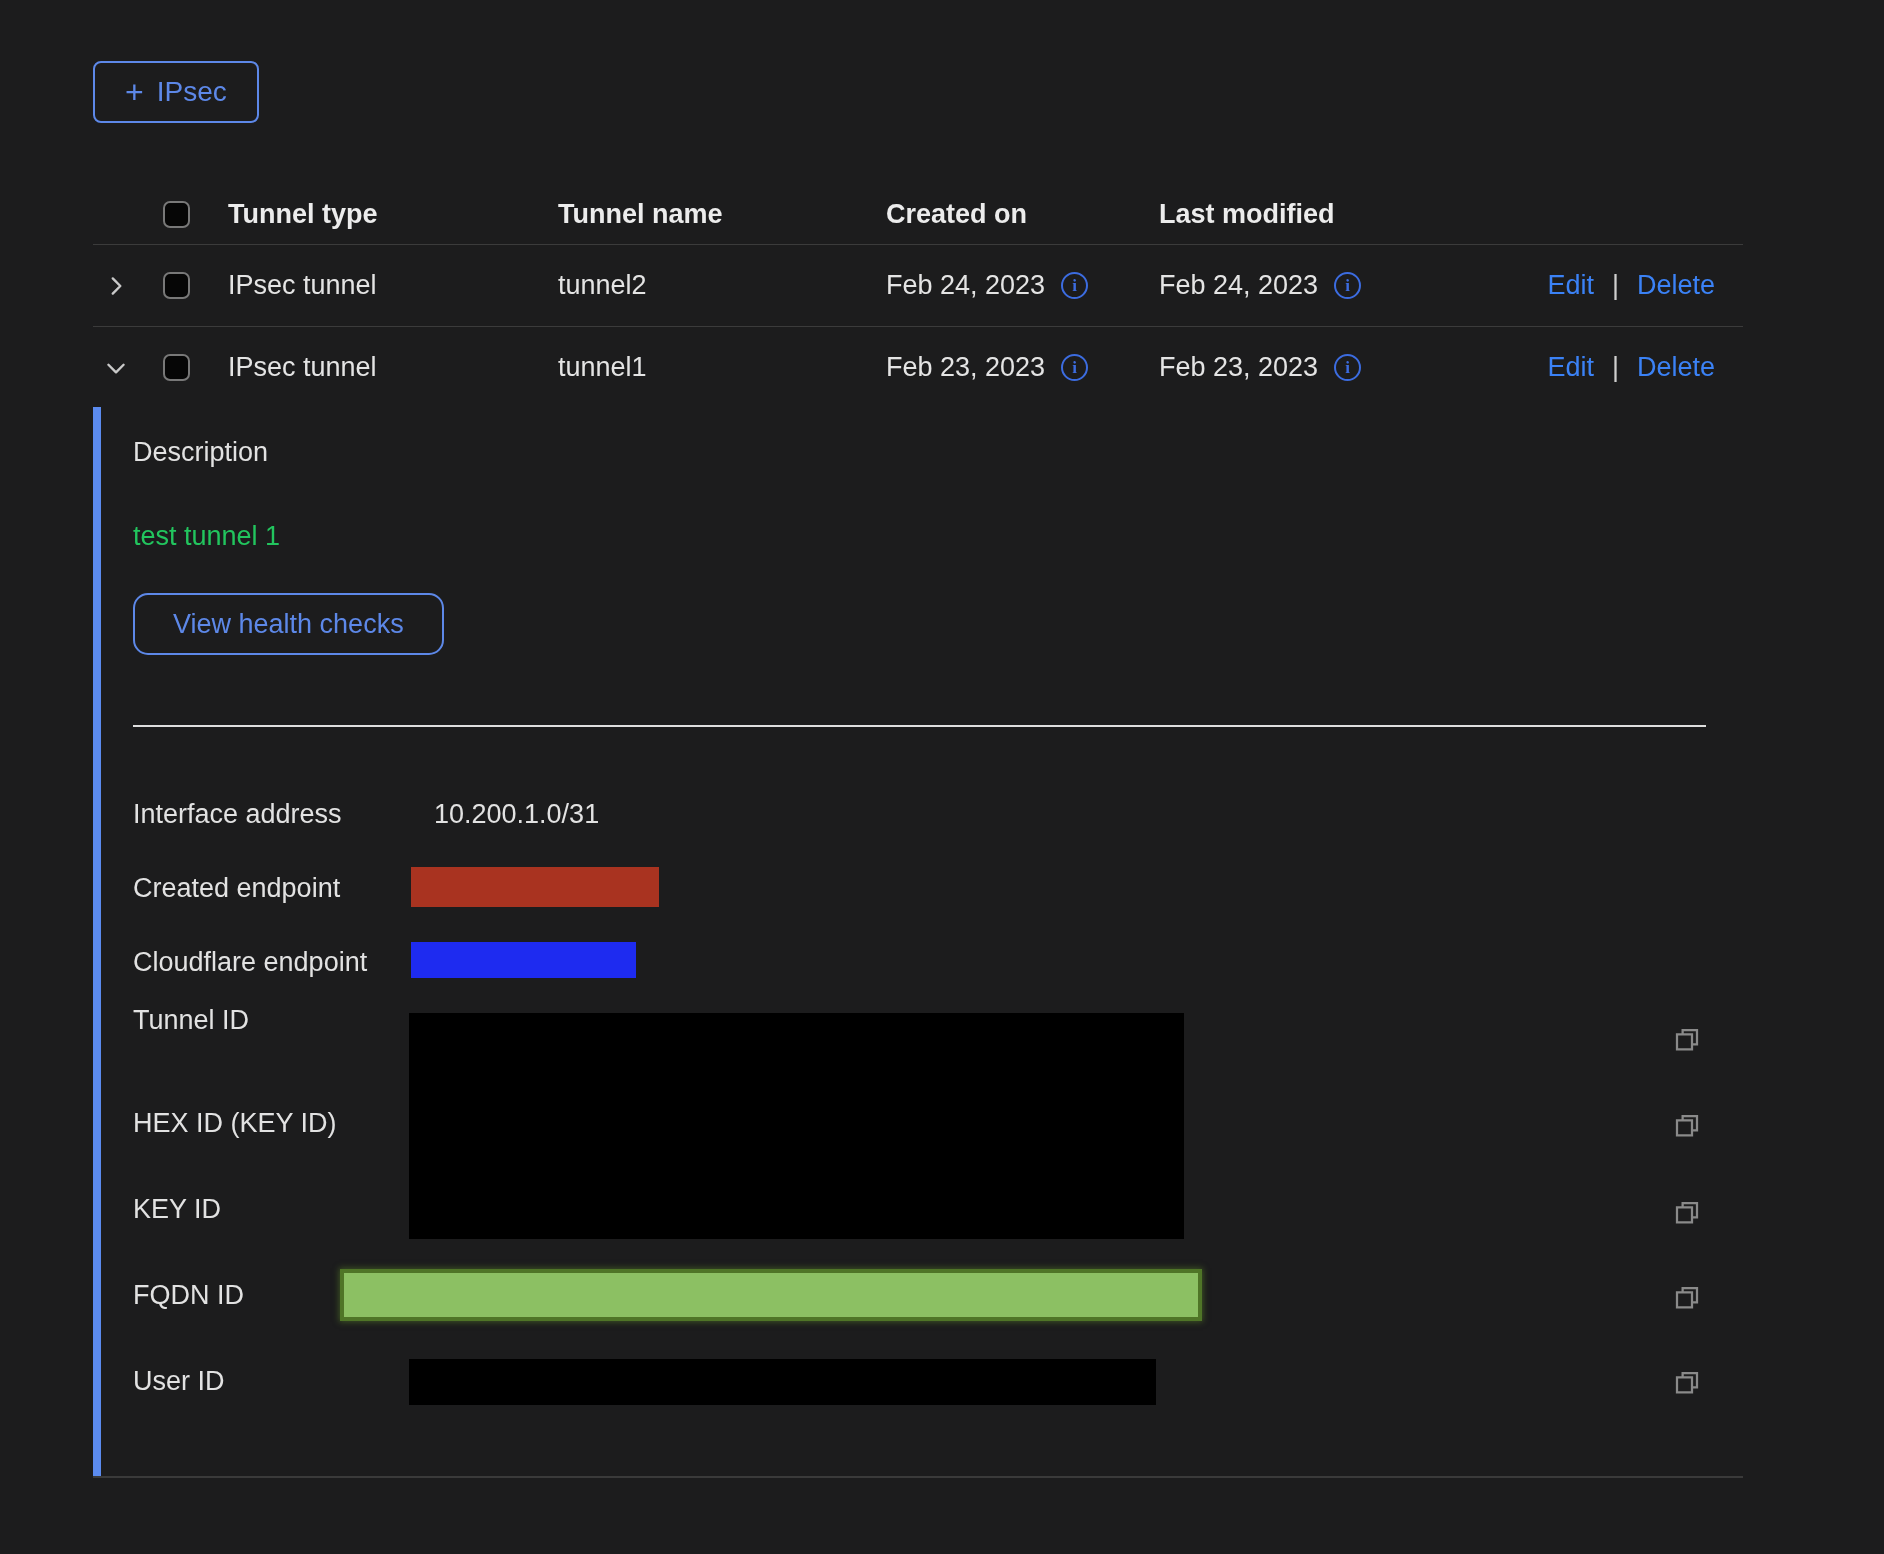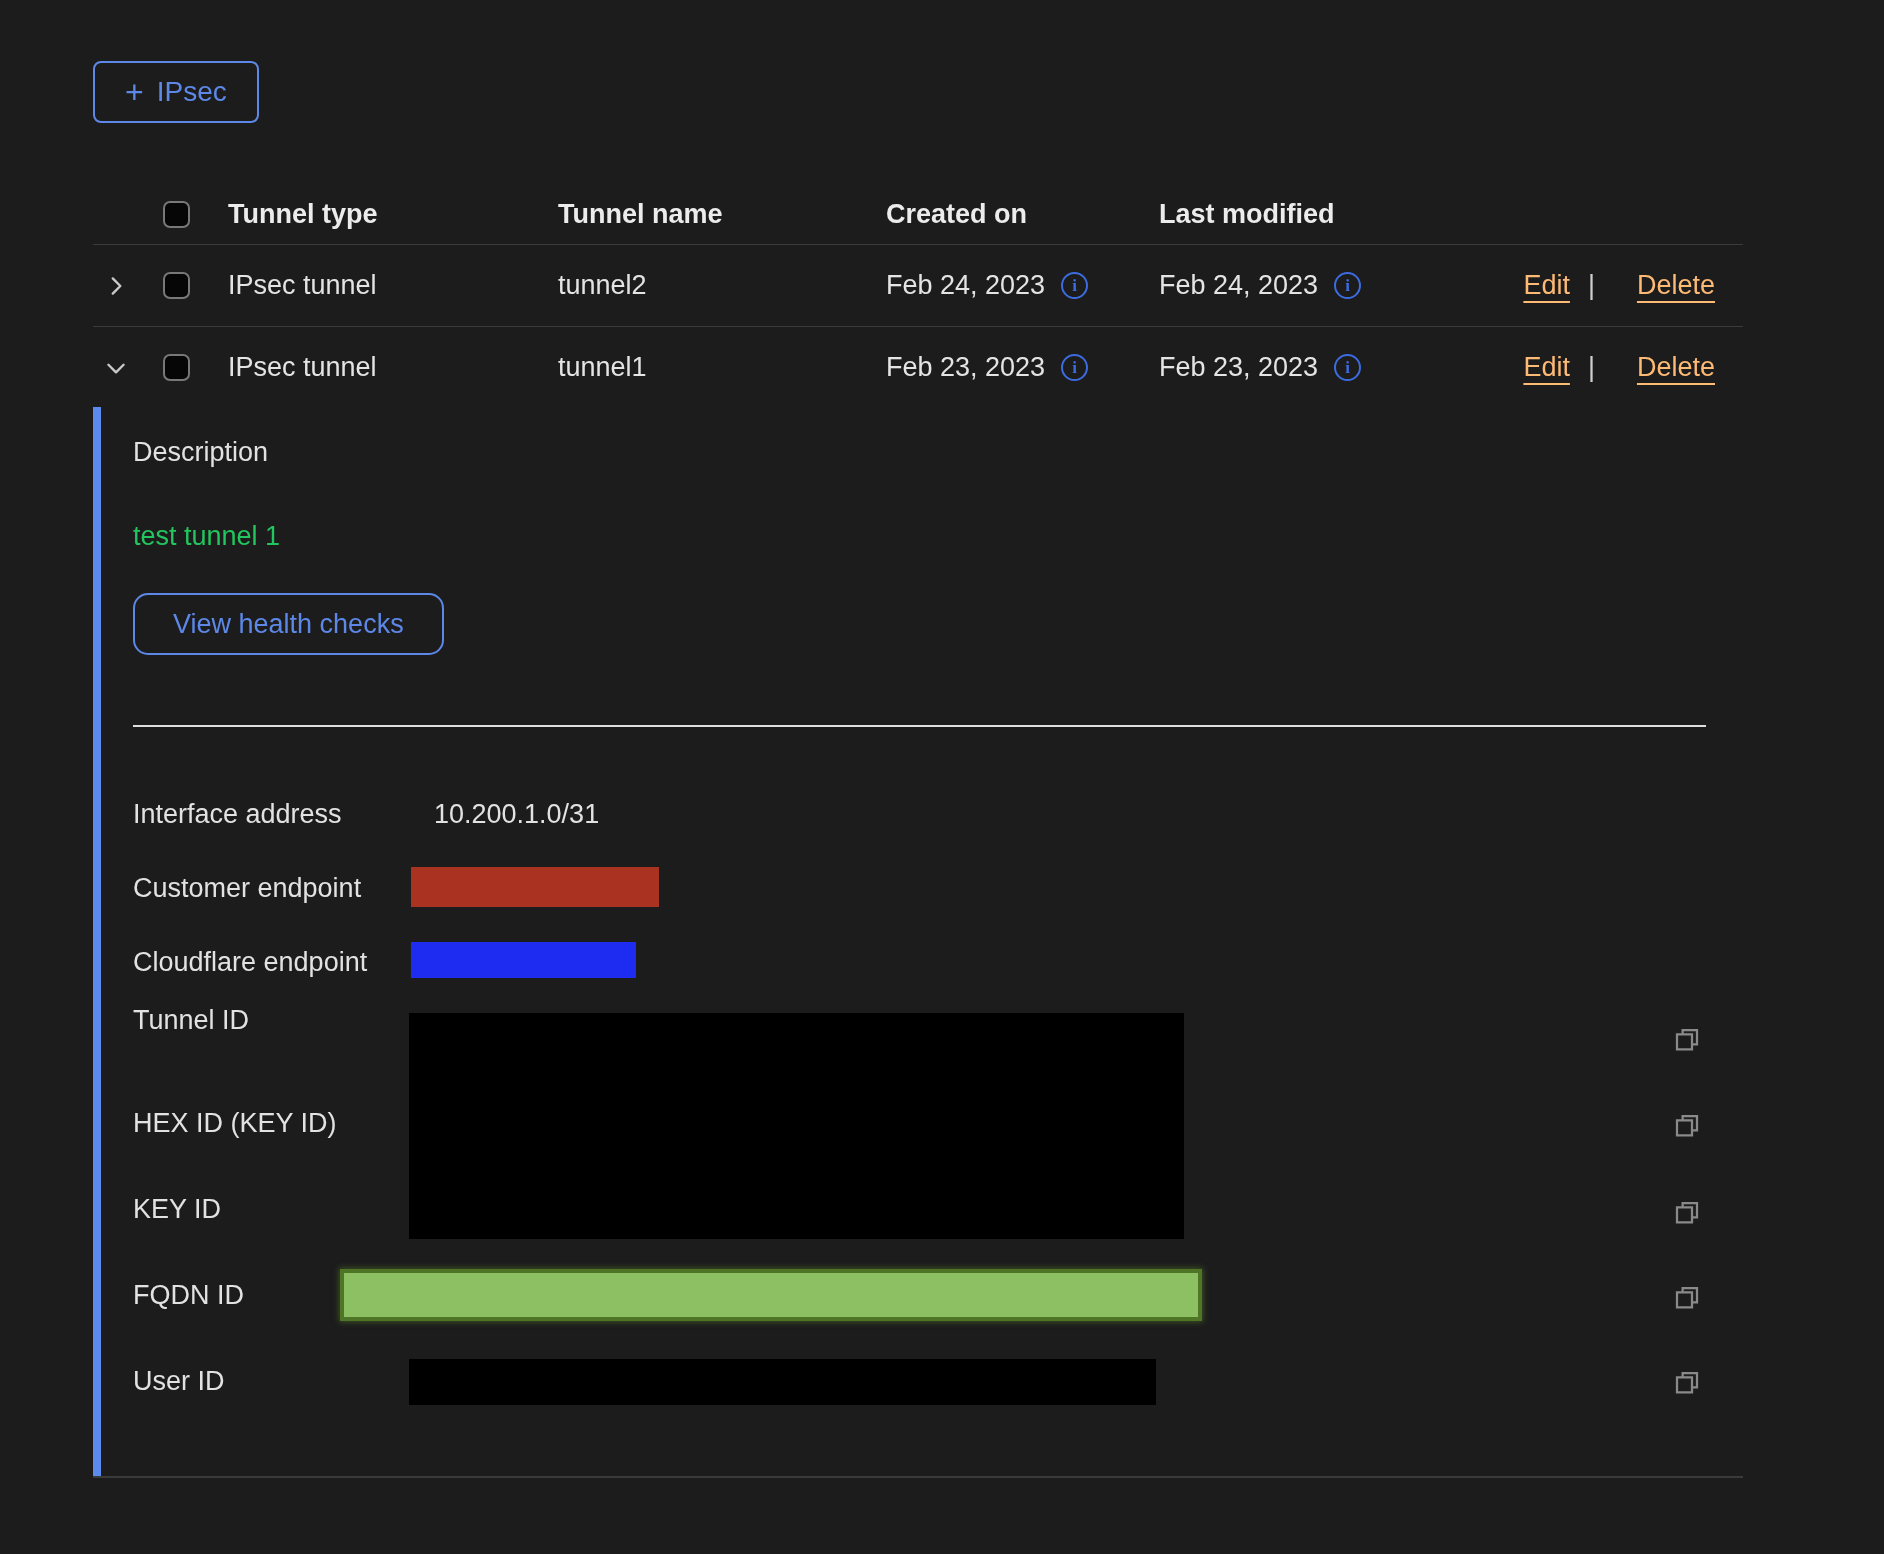--- a/index.html
+++ b/index.html
@@ -86,27 +86,25 @@
     align-items: center;
     justify-content: center;
     font-size: 17px;
     font-weight: 700;
     font-family: "Liberation Serif", serif;
     cursor: pointer;
     flex: 0 0 auto;
   }
 
   .link {
-    color: #fdba74;
+    color: #3b82f6;
     font-size: 27px;
-    text-decoration: underline;
     text-underline-offset: 7px;
     text-decoration-thickness: 2px;
     cursor: pointer;
-    margin-left: 24px;
   }
   .action-sep { color: #cfcfcf; font-size: 27px; text-decoration: none; }
 
   
   .detail-panel {
     position: absolute;
     left: 93px; top: 407px;
     width: 1791px;
     height: 1071px;
   }
@@ -255,21 +253,21 @@
     <div class="d-abs d-label" style="left:40px; top:30px;">Description</div>
     <div class="d-abs d-muted" style="left:40px; top:114px;">test tunnel 1</div>
 
     <button class="health-btn">View health checks</button>
 
     <div class="detail-divider"></div>
 
     <div class="d-abs d-label" style="left:40px; top:392px;">Interface address</div>
     <div class="d-abs d-label" style="left:341px; top:392px;">10.200.1.0/31</div>
 
-    <div class="d-abs d-label" style="left:40px; top:466px;">Customer endpoint</div>
+    <div class="d-abs d-label" style="left:40px; top:466px;">Created endpoint</div>
     <div class="redact redact-red"></div>
 
     <div class="d-abs d-label" style="left:40px; top:540px;">Cloudflare endpoint</div>
     <div class="redact redact-blue"></div>
 
     <div class="d-abs d-label" style="left:40px; top:598px;">Tunnel ID</div>
     <div class="d-abs d-label" style="left:40px; top:701px;">HEX ID (KEY ID)</div>
     <div class="d-abs d-label" style="left:40px; top:787px;">KEY ID</div>
     <div class="redact redact-black-lg"></div>
 

